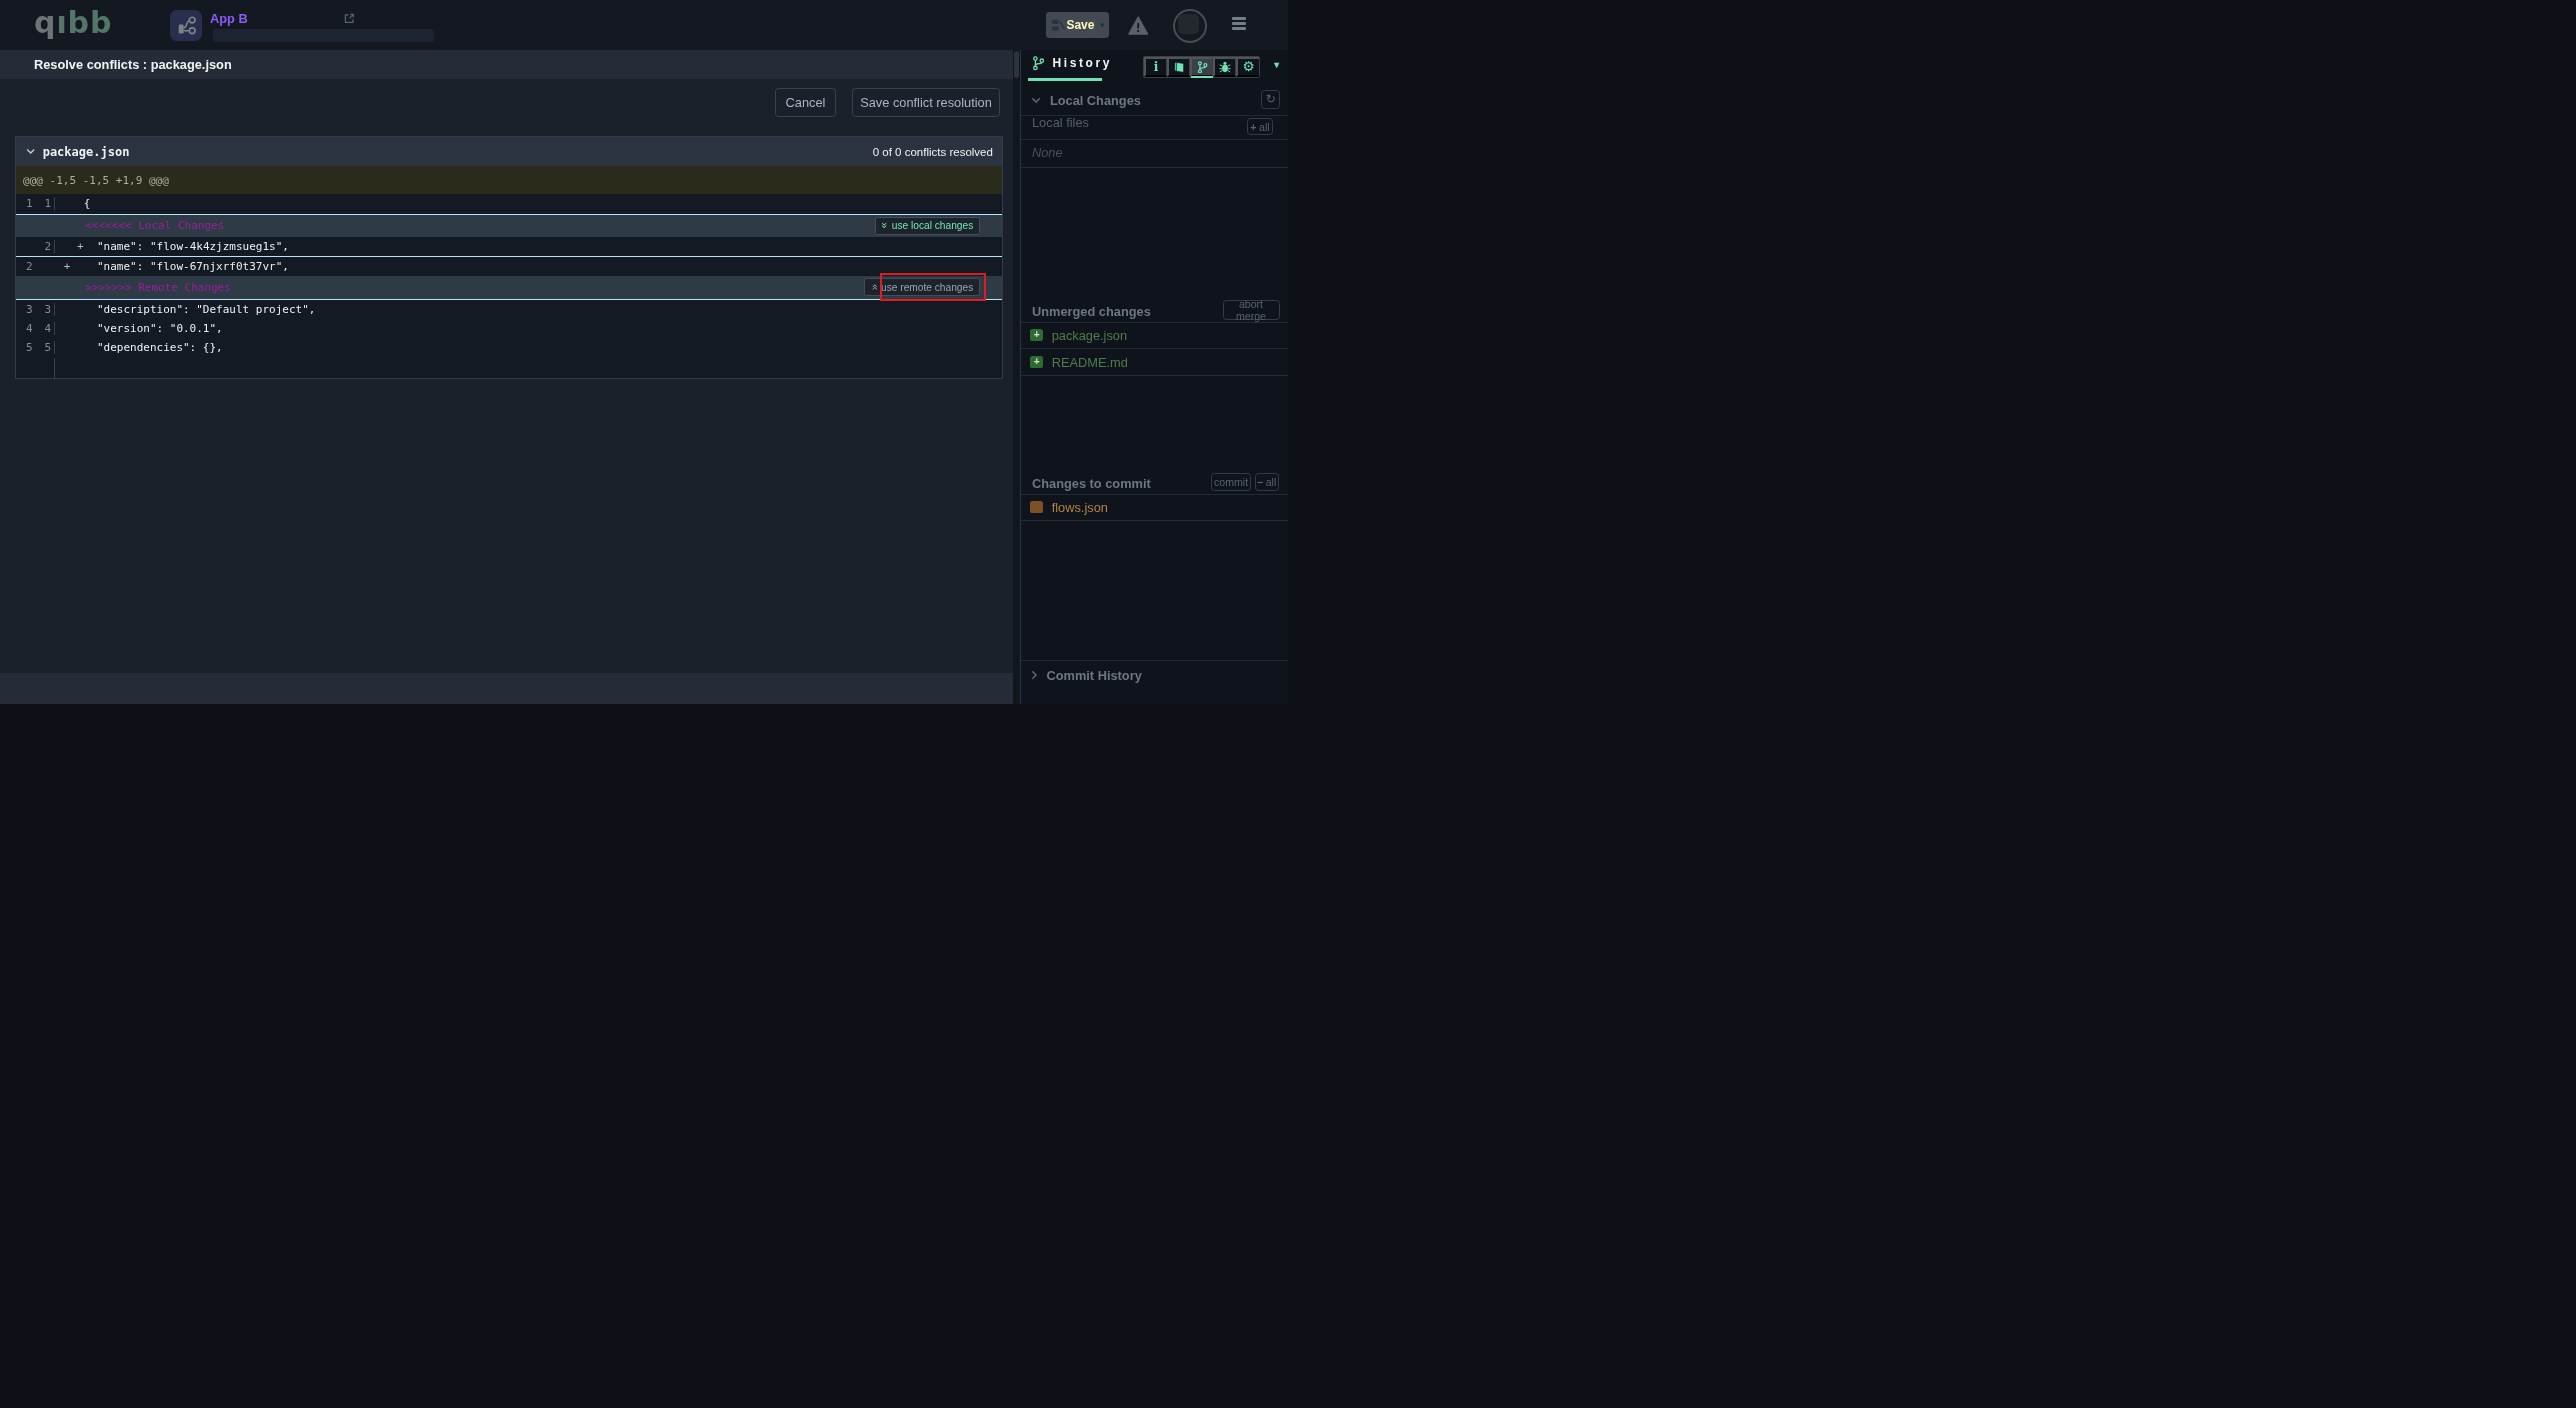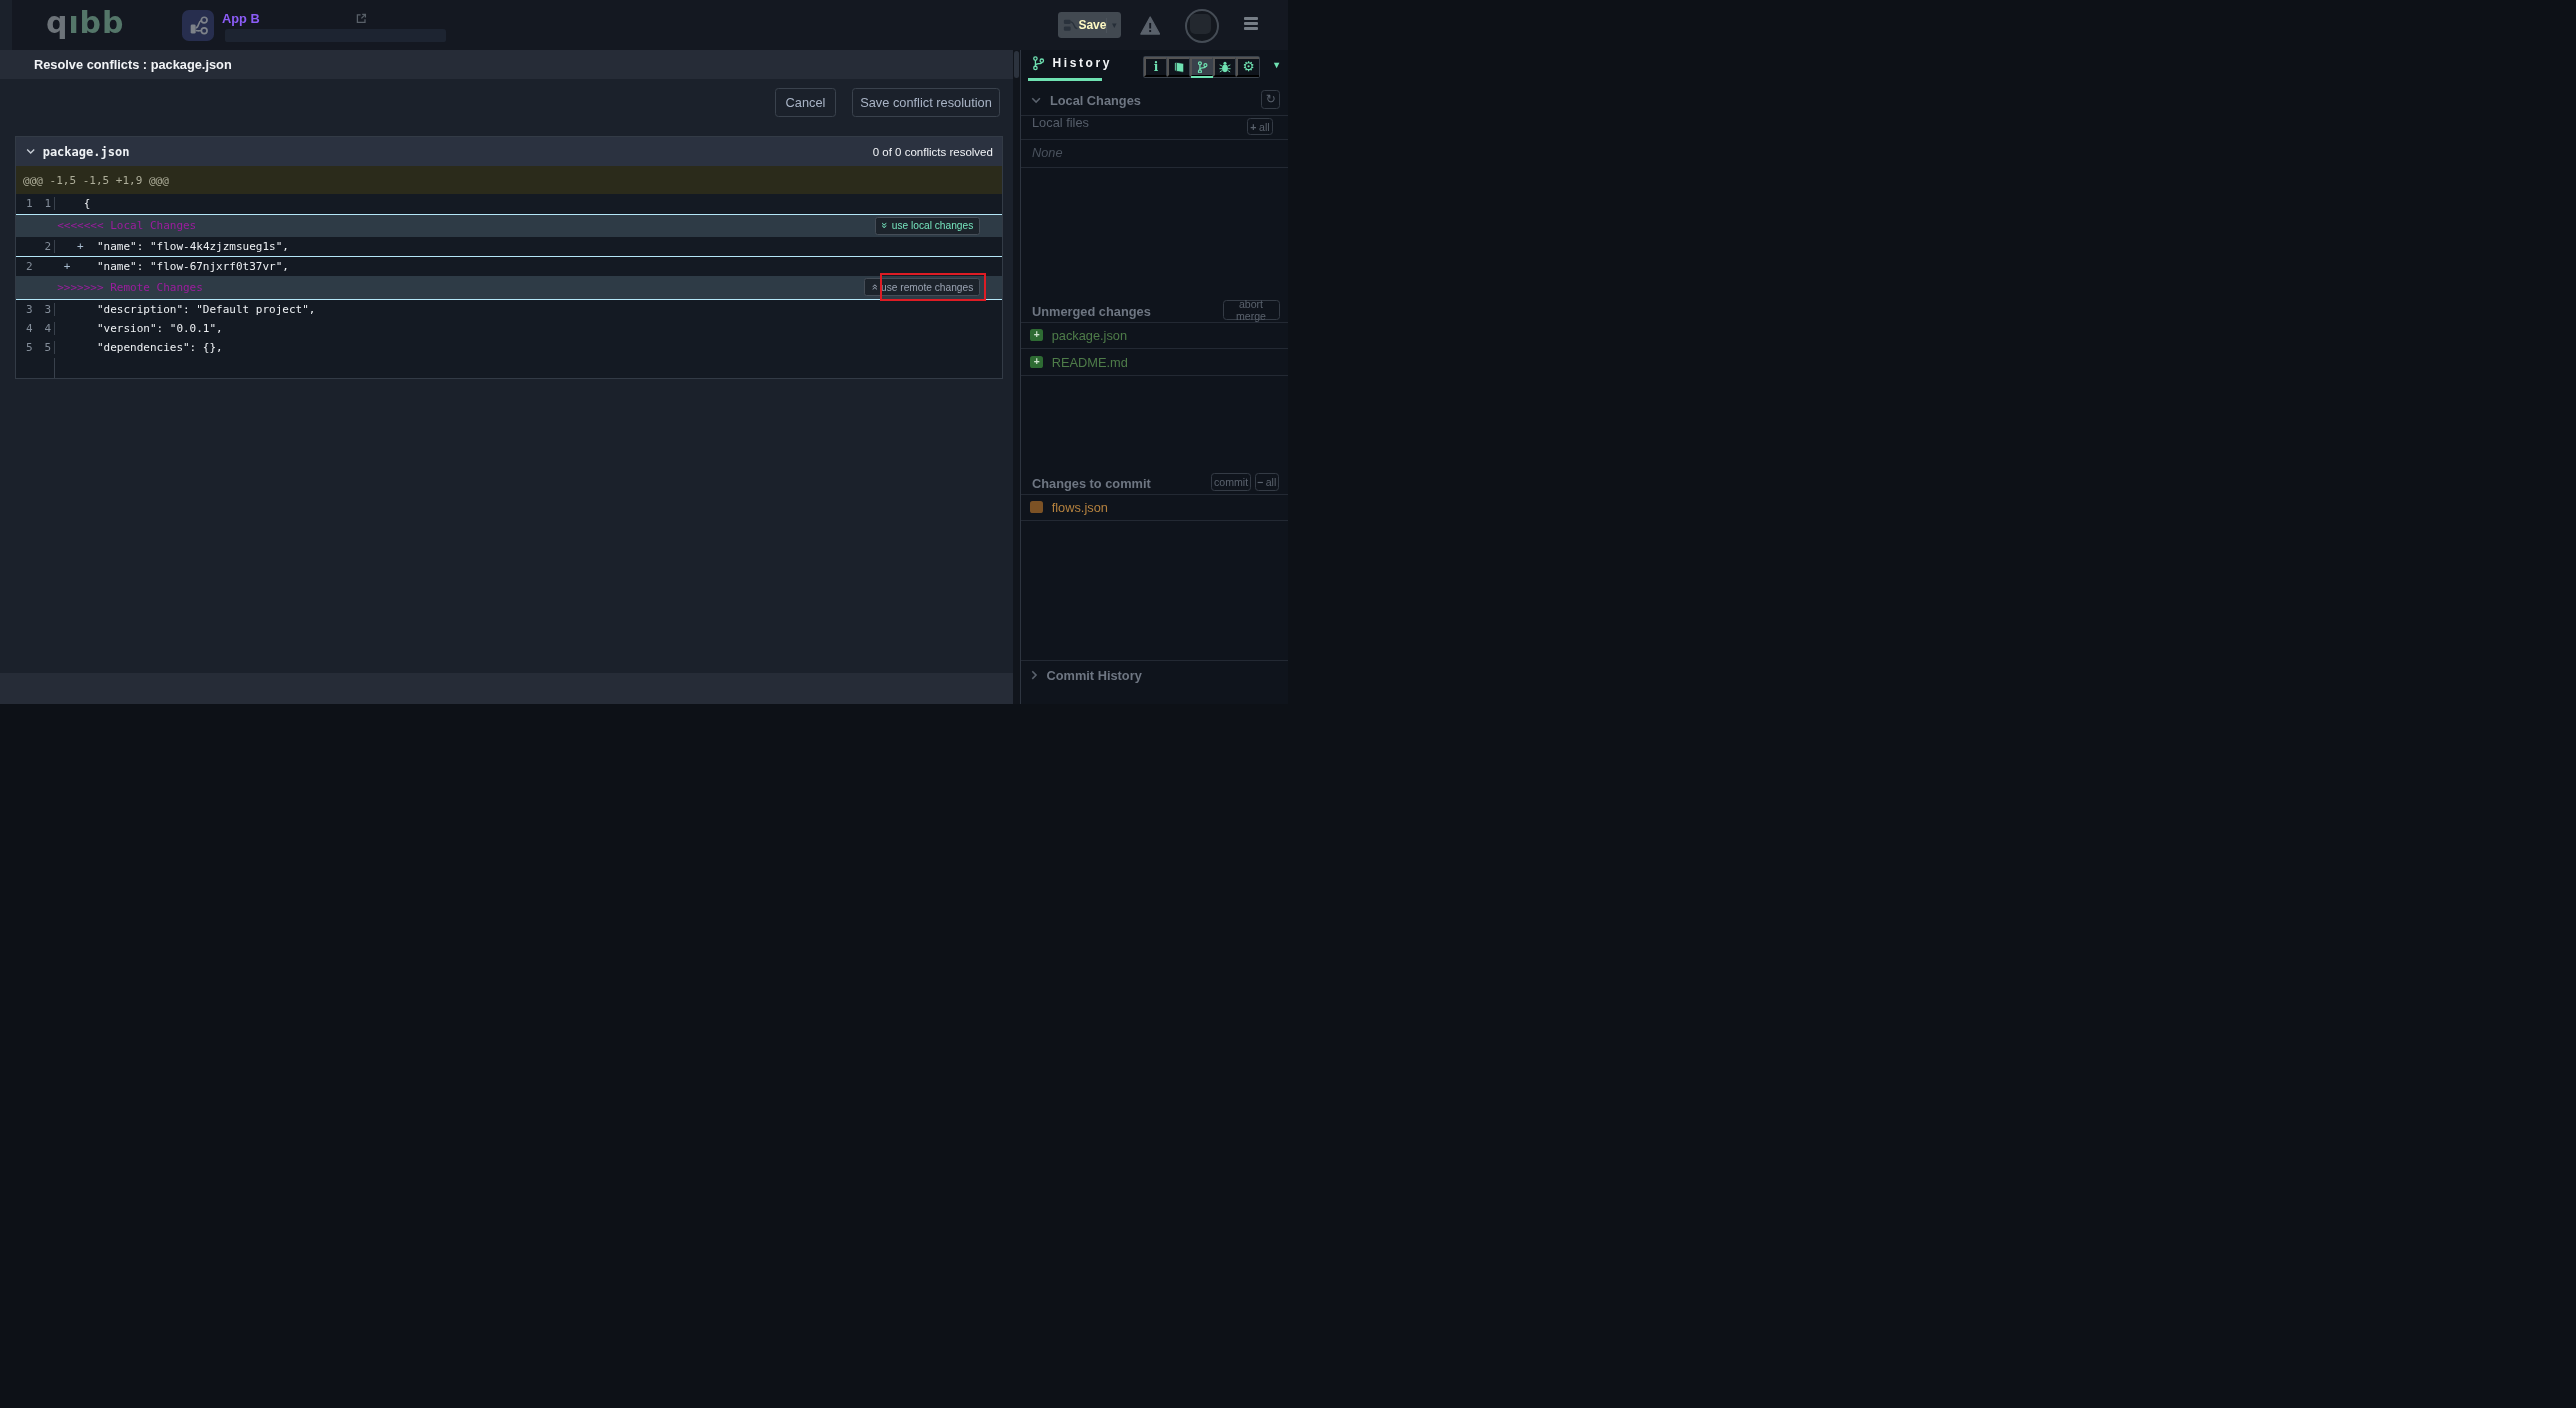--- a/index.html
+++ b/index.html
@@ -1,21 +1,21 @@
 <!DOCTYPE html>
 <html style="font-size:13.6px"><head>
 <meta charset="utf-8">
 <style>
   * { box-sizing: border-box; }
   html,body { margin:0; padding:0; background:#0d1117; }
   body { font-family:"Liberation Sans", sans-serif; }
   .app { position:relative; width:1288px; height:704px; background:#1b212b; overflow:hidden; }
 
   
-  .topbar { position:relative; width:100%; height:50px; background:#141821;margin-left:12px; }
+  .topbar { position:relative; width:100%; height:50px; background:#141821; }
   .logo { position:absolute; left:34px; top:5.1px; font-size:30px; font-weight:bold; letter-spacing:0.9px; font-family:"DejaVu Sans", sans-serif; }
   .logo .lg-q { color:#6d7379; }
   .logo .lg-ibb { color:#547669; }
   .app-icon { position:absolute; left:170px; top:10.2px; width:31.5px; height:31px; border-radius:6.8px; background:#272e4e; display:flex; align-items:center; justify-content:center; }
   .app-title { position:absolute; left:210px; top:11px; font-size:12.8px; font-weight:bold; color:#8b5cf6; }
   .app-sub-redacted { position:absolute; left:213px; top:29px; width:221px; height:12.8px; background:#1d2431; border-radius:2.6px; }
   .ext-link { position:absolute; left:343px; top:12px; color:#596069; }
   .save-btn { position:absolute; right:179px; top:12px; width:63px; height:26.4px; background:#424951; border:none; border-radius:3.4px; display:flex; align-items:center; padding:0 0 0 5.1px; cursor:default; }
   .save-btn .save-label { color:#fef9c3; font-size:12px; font-weight:bold; flex:1; text-align:center; }
   .save-btn .save-caret { color:#262e38; font-size:7.7px; width:15.3px; text-align:center; border-left:0.9px solid #4d545c; height:15.3px; line-height:15.3px; }
@@ -36,21 +36,21 @@
   .saveres-btn { position:absolute; left:852px; top:38px; width:148px; height:29px; }
 
   
   .diff-panel { position:absolute; left:15.3px; top:86px; width:988px; border:0.9px solid #333b46; background:#141a23; }
   .diff-header { height:29px; background:#2b3240; display:flex; align-items:center; padding:0 9.4px 0 10.2px; }
   .diff-header .chev { margin-right:6.8px; }
   .diff-file { color:#eef1f4; font-size:12px; font-family:"DejaVu Sans Mono", monospace; font-weight:bold; }
   .diff-status { margin-left:auto; color:#f2f4f7; font-size:11.5px; }
   .hunk { height:28px; background:#2b2b1b; color:#aeae9a; font-family:"DejaVu Sans Mono", monospace; font-size:11px; display:flex; align-items:center; padding-left:6.8px; }
   .drow { display:flex; align-items:center; height:19.6px; background:#141a23; font-family:"DejaVu Sans Mono", monospace; font-size:11px; }
-  .drow.conflict { height:23px; background:#2e3b46; }
+  .drow.conflict { height:23px; background:#2e3b46;padding-left:28px; }
   .drow.cyan-top { border-top:1.7px solid #b5e7f8; }
   .lnum { width:19.6px; flex:none; text-align:right; padding-right:3.4px; color:#838d99; }
   .lnum.l2 { border-right:0.9px solid #39414c; }
   .drow .code { white-space:pre; color:#eef1f4; padding-left:1.7px; flex:none; }
   .drow .code .marker { color:#a9bdd0; }
   .drow.conflict .code { color:#9c1d9e; }
   .dbtn { margin-left:auto; margin-right:22px; height:18px; background:#1c232b; border:0.9px solid #454d57; border-radius:2.6px; font-size:10.2px; padding:0 6px; display:flex; align-items:center; gap:3.4px; cursor:pointer; font-family:"Liberation Sans", sans-serif; }
   .dbtn.local { color:#76e6bf; }
   .dbtn.remote { color:#9aa3b2; }
   .dbl-chev { display:inline-block; font-size:11px; line-height:8.5px; }

